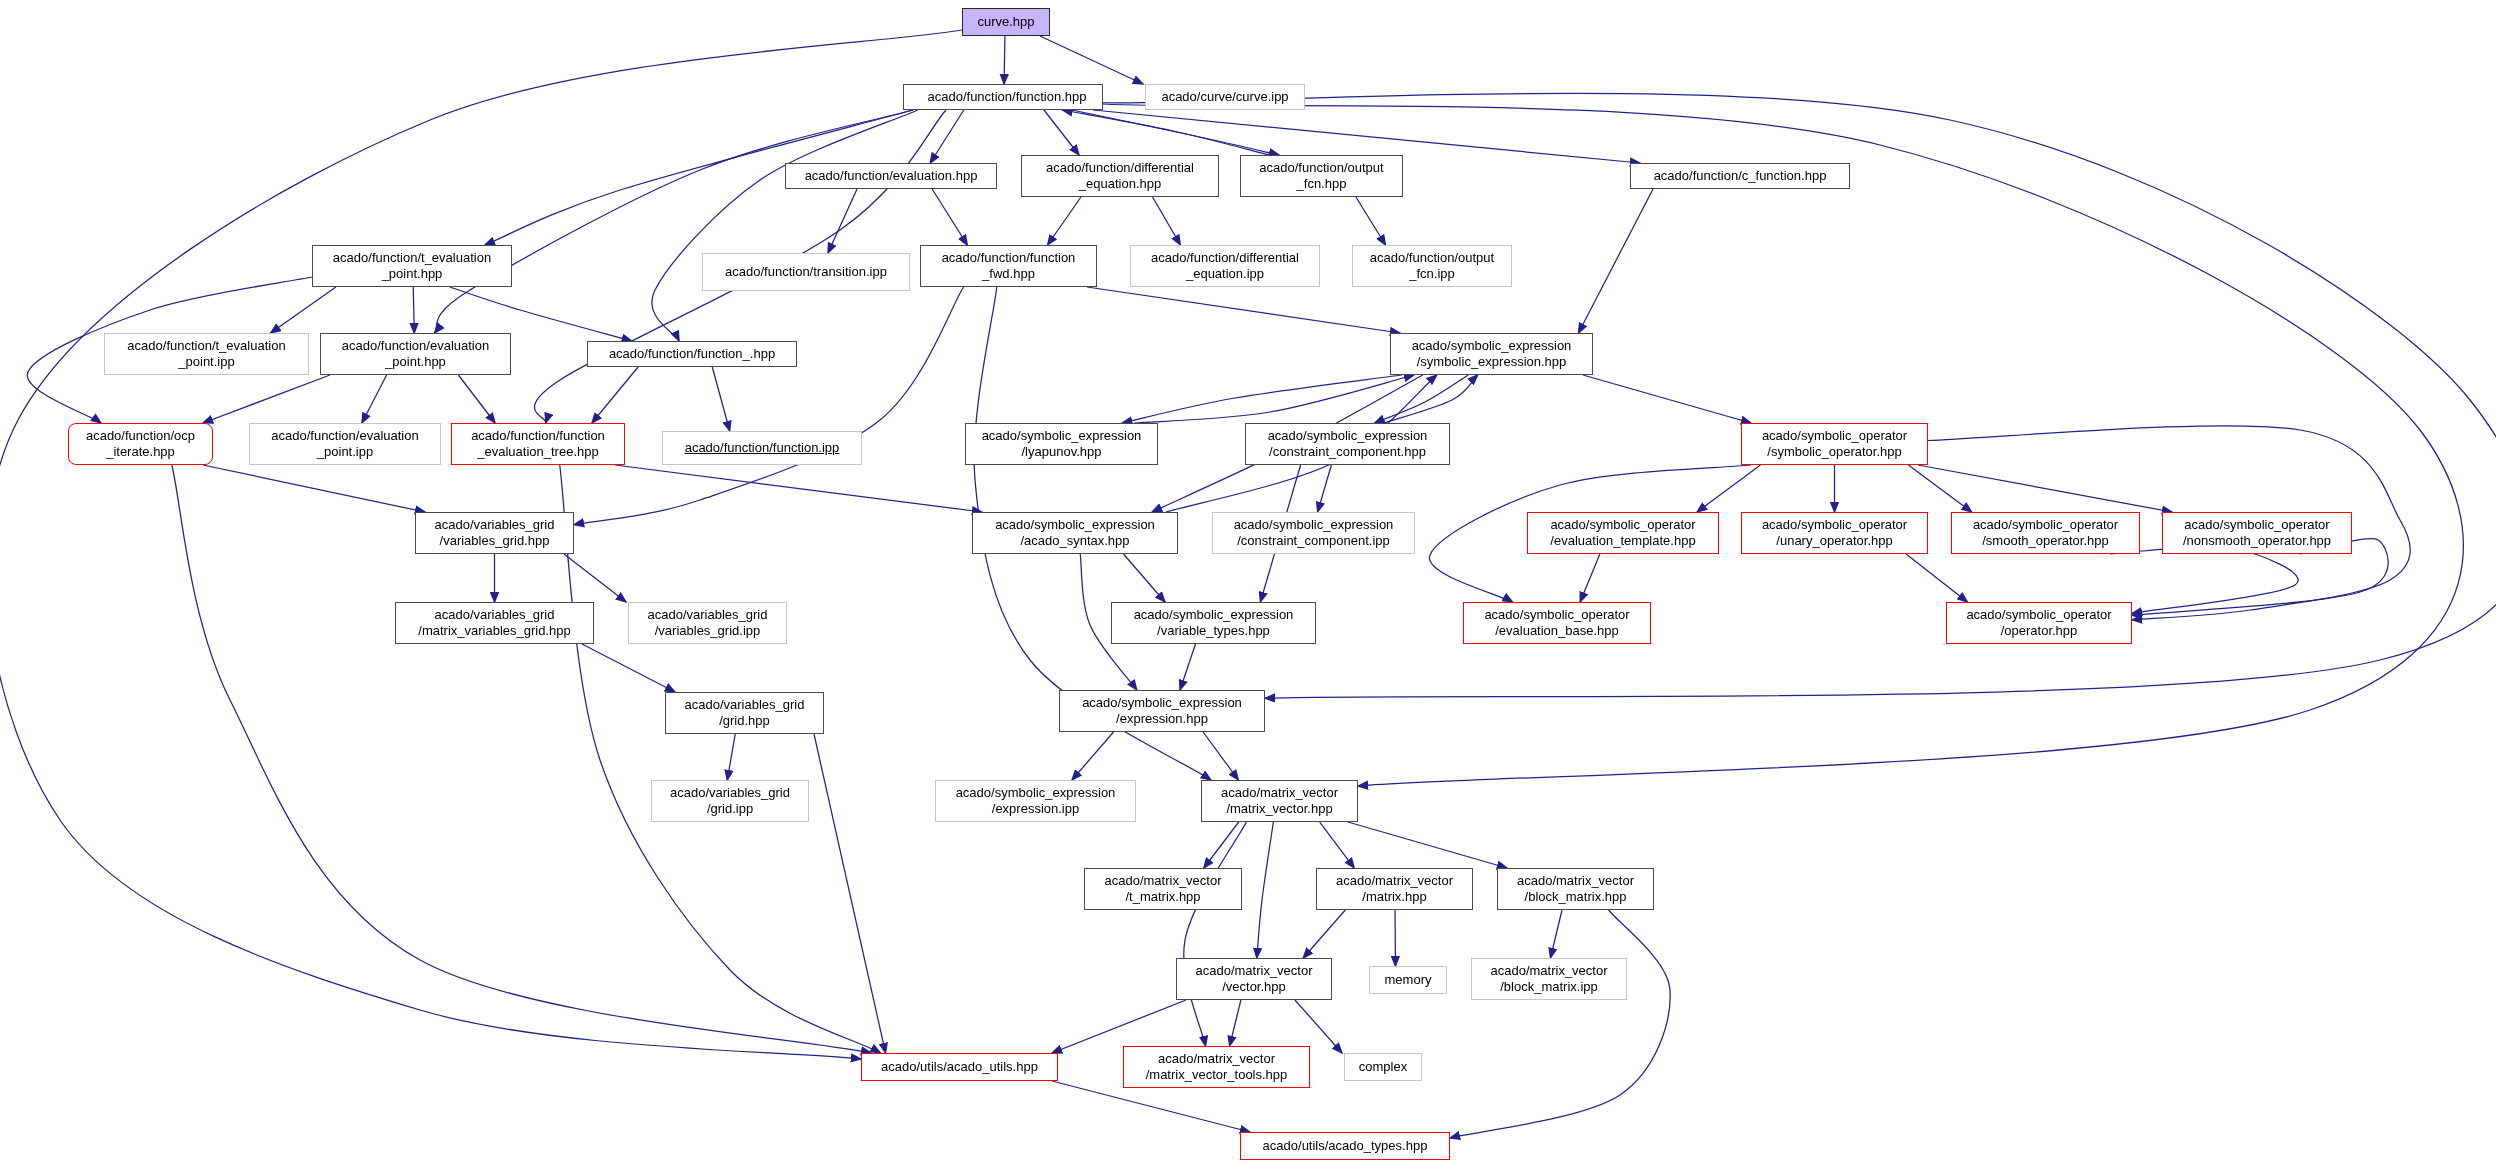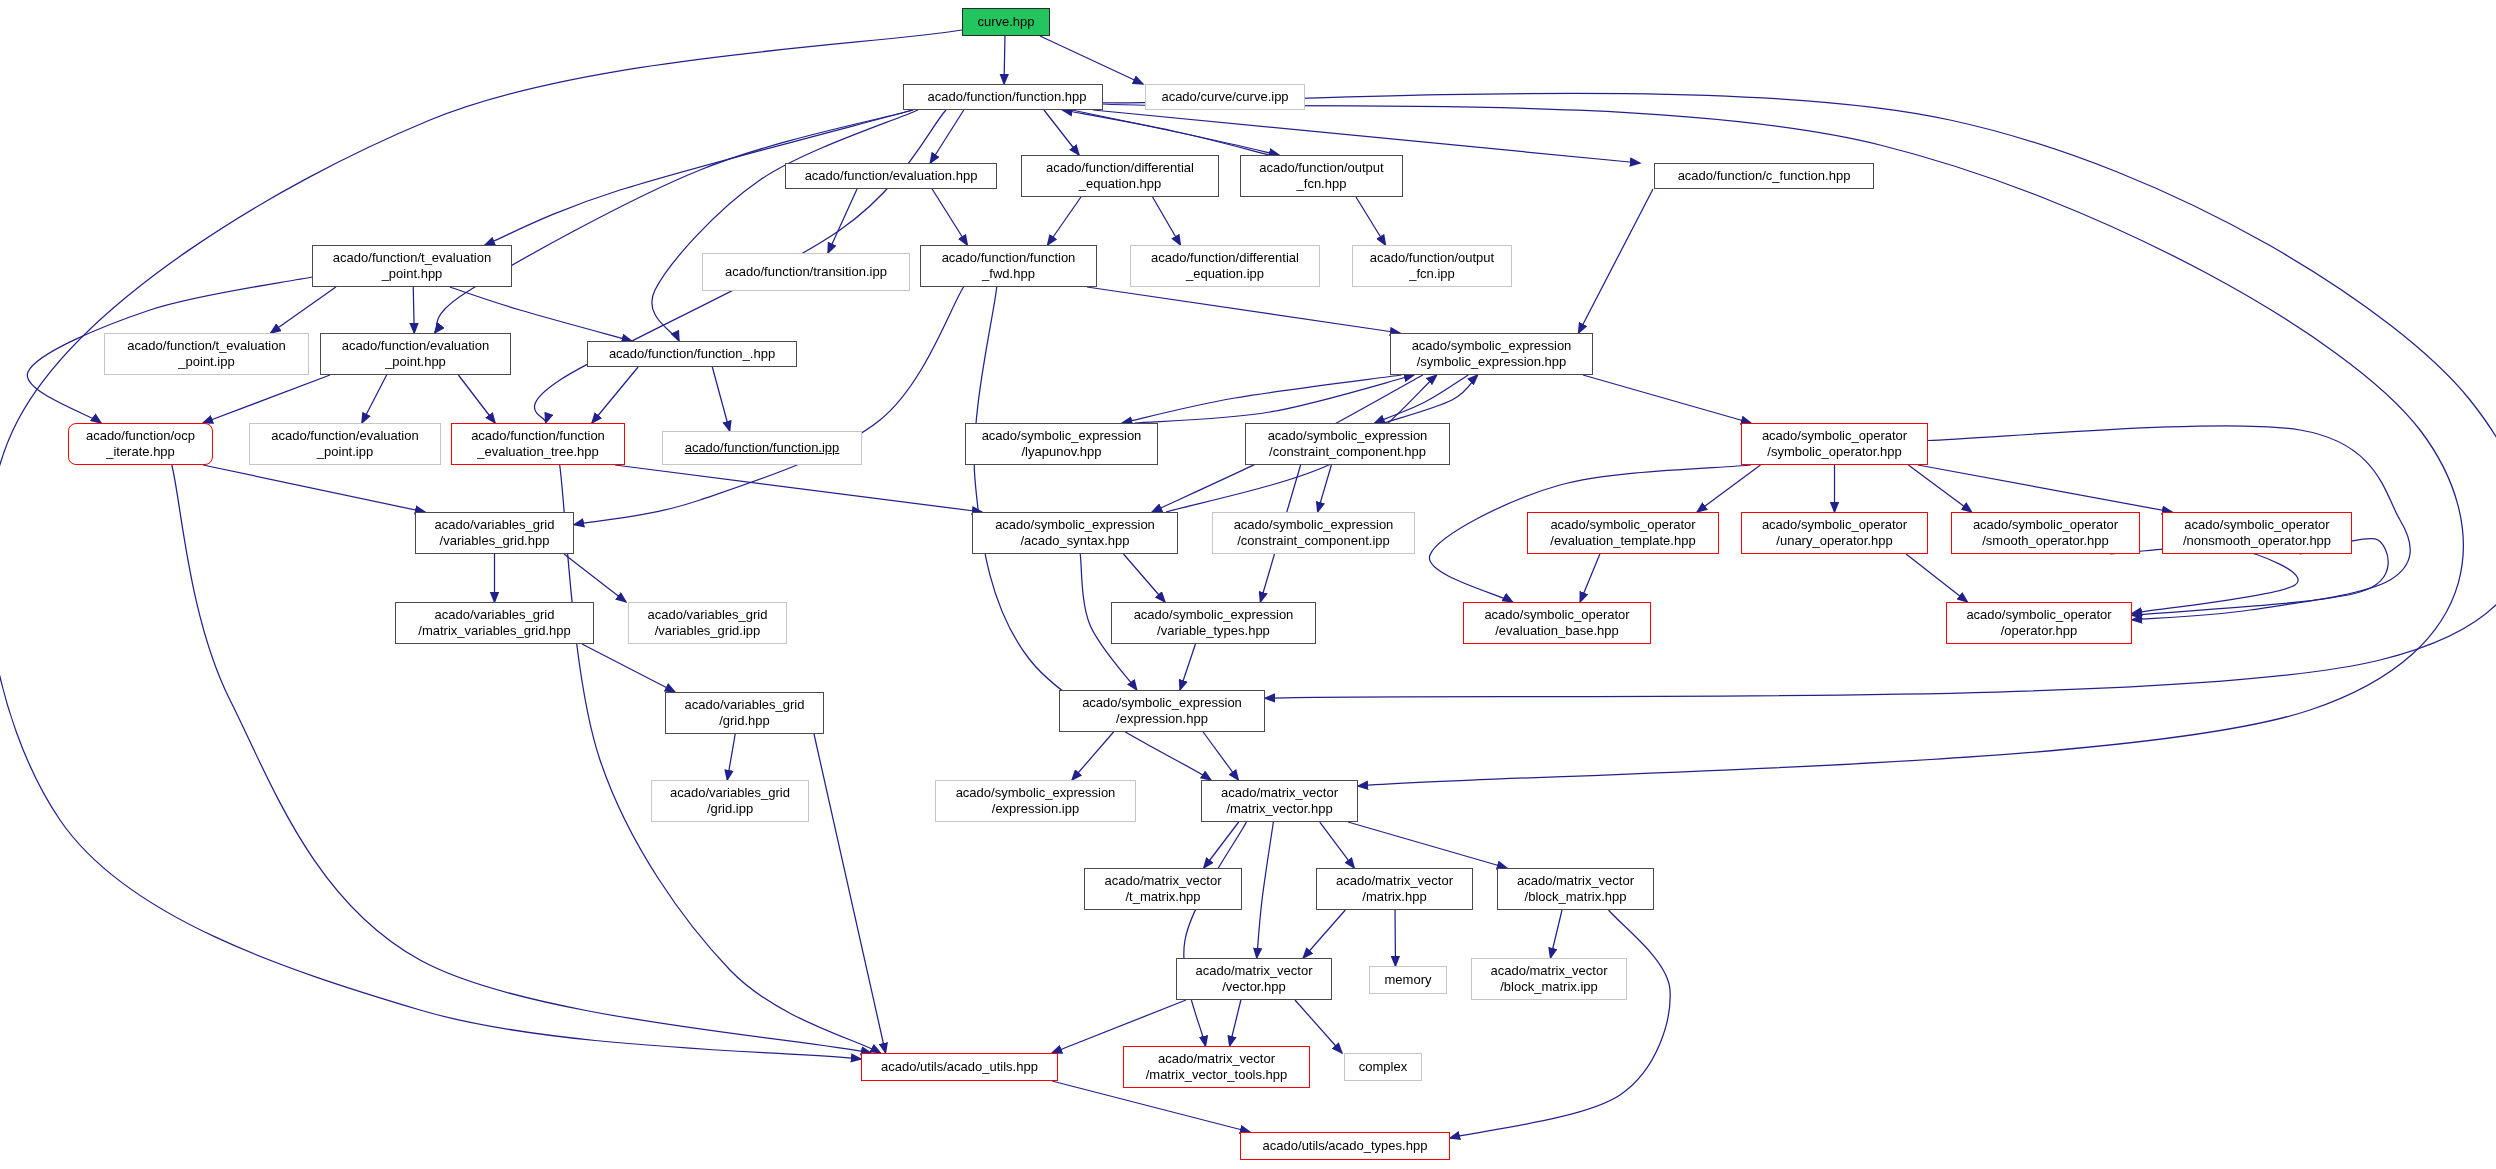--- a/index.html
+++ b/index.html
@@ -6,21 +6,21 @@
   #stage{position:relative;width:2496px;height:1169px;background:#ffffff;overflow:hidden;
          font-family:"Liberation Sans","DejaVu Sans",sans-serif;}
   #edge-layer{position:absolute;left:0;top:0;width:2496px;height:1169px;}
   #node-layer{position:absolute;left:0;top:0;width:2496px;height:1169px;}
   .node{position:absolute;box-sizing:border-box;background:#ffffff;border:1.5px solid #4a4a4a;
         display:flex;align-items:center;justify-content:center;text-align:center;
         font-size:13px;line-height:1.22;color:#000;white-space:pre-line;padding:1px 4px;cursor:pointer;}
   .node.dark{border-color:#4a4a4a;}
   .node.light{border-color:#c6c6c6;margin-left:12px;}
   .node.red{border-color:#fe0000;}
-  .node.target{background:#22c55e;border:1.8px solid #2a2a2a;}
+  .node.target{background:#c4b5fd;border:1.8px solid #2a2a2a;}
   .edge{fill:none;stroke:#21218c;stroke-width:1.25px;}
 </style>
 </head>
 <body>
 
 <div id="stage">
   <svg id="edge-layer" viewBox="0 0 2496 1169" xmlns="http://www.w3.org/2000/svg">
     <defs>
       <marker id="arr" viewBox="0 0 10 8" refX="8.6" refY="4" markerWidth="9.5" markerHeight="7.6" orient="auto">
         <path d="M0,0 L10,4 L0,8 z" fill="#21218c"></path>
@@ -109,21 +109,21 @@
   </svg>
   <div id="node-layer">
       <div class="node target" style="left: 962px; top: 8px; width: 88px; height: 28px;">curve.hpp</div>
       <div class="node dark" style="left: 903px; top: 84px; width: 200px; height: 26px; padding-left: 12px;">acado/function/function.hpp</div>
       <div class="node light" style="left: 1133px; top: 84px; width: 160px; height: 26px;">acado/curve/curve.ipp</div>
       <div class="node dark" style="left: 785px; top: 163px; width: 212px; height: 26px;">acado/function/evaluation.hpp</div>
       <div class="node dark" style="left: 1021px; top: 155px; width: 198px; height: 42px;">acado/function/differential
 _equation.hpp</div>
       <div class="node dark" style="left: 1240px; top: 155px; width: 163px; height: 42px;">acado/function/output
 _fcn.hpp</div>
-      <div class="node dark" style="left: 1630px; top: 163px; width: 220px; height: 26px; margin-left: 24px;">acado/function/c_function.hpp</div>
+      <div class="node dark" style="left: 1630px; top: 163px; width: 220px; height: 26px;">acado/function/c_function.hpp</div>
       <div class="node dark" style="left: 312px; top: 245px; width: 200px; height: 42px;">acado/function/t_evaluation
 _point.hpp</div>
       <div class="node light" style="left: 690px; top: 253px; width: 208px; height: 38px;">acado/function/transition.ipp</div>
       <div class="node dark" style="left: 920px; top: 245px; width: 177px; height: 42px;">acado/function/function
 _fwd.hpp</div>
       <div class="node light" style="left: 1118px; top: 245px; width: 190px; height: 42px;">acado/function/differential
 _equation.ipp</div>
       <div class="node light" style="left: 1340px; top: 245px; width: 160px; height: 42px;">acado/function/output
 _fcn.ipp</div>
       <div class="node light" style="left: 92px; top: 333px; width: 205px; height: 42px;">acado/function/t_evaluation

